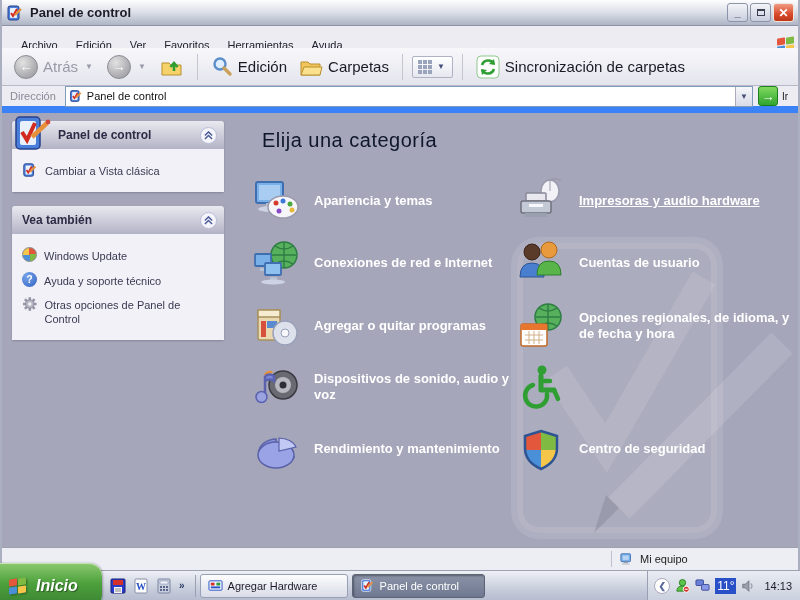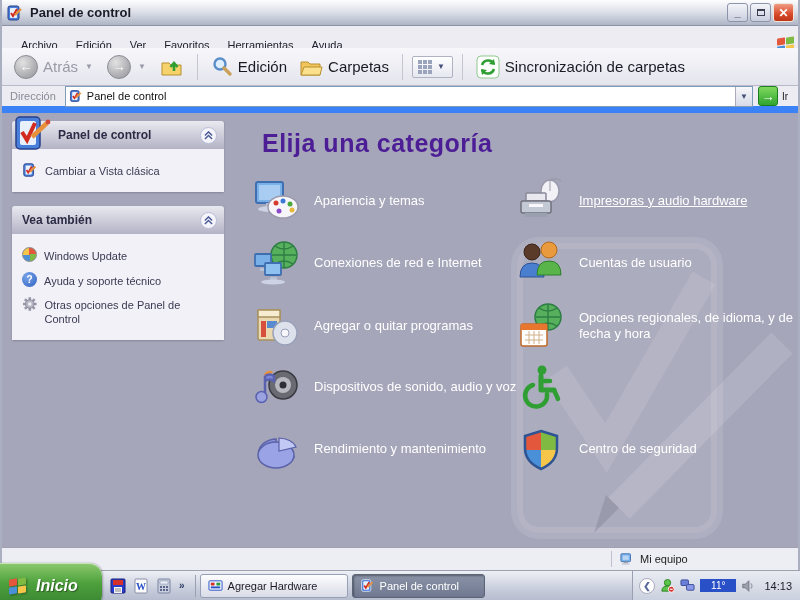--- a/index.html
+++ b/index.html
@@ -70,24 +70,24 @@
   .panel-hdr .ptitle { font-size:12px; font-weight:bold; color:#2b2b45; margin-left:10px; flex:1; }
   .panel-hdr.with-icon .ptitle { margin-left:46px; }
   .chevron-btn { width:17px; height:17px; border-radius:50%; background:#f4f4fa; border:1px solid #b8bed8;
     margin-right:7px; display:flex; align-items:center; justify-content:center; }
   .panel-body { background:#F2F1F8; padding:9px 8px 10px 8px; }
   .side-item { display:flex; align-items:flex-start; gap:7px; font-size:11px; color:#3a3a52; padding:4px 2px; }
   .side-item .lbl { padding-top:2px; line-height:1.3; }
   .big-cp { position:absolute; left:0px; top:-8px; }
 
   .main { position:absolute; left:232px; top:0; right:0; bottom:0; }
-  .heading { position:absolute; left:28px; top:16px; font-size:25px; font-weight:bold; color:#4c1d95; letter-spacing:.5px; }
+  .heading { position:absolute; left:28px; top:16px; font-size:20px; font-weight:normal; color:#0f172a; letter-spacing:.5px; }
   .watermark { position:absolute; left:0; top:0; pointer-events:none; }
   .cat { position:absolute; display:flex; align-items:center; gap:14px; z-index:2; }
-  .cat .clbl { font-size:13px; font-weight:normal; color:#fff; line-height:1.25; max-width:218px; }
+  .cat .clbl { font-size:13px; font-weight:bold; color:#fff; line-height:1.25; max-width:218px; }
   .cat.hovered .clbl { text-decoration:underline; }
   .col-l { left:18px; }
   .col-r { left:283px; }
   .r1 { top:64px; } .r2 { top:126px; } .r3 { top:189px; } .r4 { top:250px; } .r5 { top:312px; }
 
   
   .statusbar { position:absolute; left:0; top:547px; right:0; height:23px; background:#EDEDF4;
     border-top:1px solid #a0a0b0; display:flex; align-items:center; font-size:11px; color:#222; }
   .sb-left { flex:1; height:100%; }
   .sb-sep { width:1px; height:16px; background:#c0c0ce; }
@@ -106,21 +106,21 @@
   .tb-div { width:1px; height:22px; background:#9aa0b2; margin:0 2px; }
   .taskbtn { height:24px; margin:0 2px; border-radius:3px; border:1px solid #98a0b5;
     background:linear-gradient(#fdfdfe,#d9dce7); display:flex; align-items:center; gap:5px;
     padding:0 7px; font-size:11px; color:#1c1c28; }
   .taskbtn.active { background:linear-gradient(#8a93a6,#6f7890); border-color:#5c6478; color:#fff; box-shadow:inset 1px 1px 2px rgba(0,0,0,.35); }
   .b1 { width:148px; } .b2 { width:145px; } .b3 { width:133px; }
   .tray { margin-left:auto; height:30px; display:flex; align-items:center; gap:5px; padding:0 8px 0 6px;
     border-left:1px solid #9aa0b2; background:linear-gradient(#e9ecf3,#c9cfdd); }
   .tray-chev { width:16px; height:16px; border-radius:50%; background:#fff; border:1px solid #aab;
     color:#5a6a9a; font-size:9px; font-weight:bold; display:flex; align-items:center; justify-content:center; }
-  .temp-badge { background:#2a50c8; color:#fff; font-size:10px; padding:1px 11px; }
+  .temp-badge { background:#2a50c8; color:#fff; font-size:12px; padding:1px 2px; }
   .clock { font-size:11px; color:#1c1c28; margin-left:4px; }
   svg { display:block; }
 </style>
 </head>
 <body>
 
 <div class="screen">
   <div class="window">
 
     <div class="titlebar">

